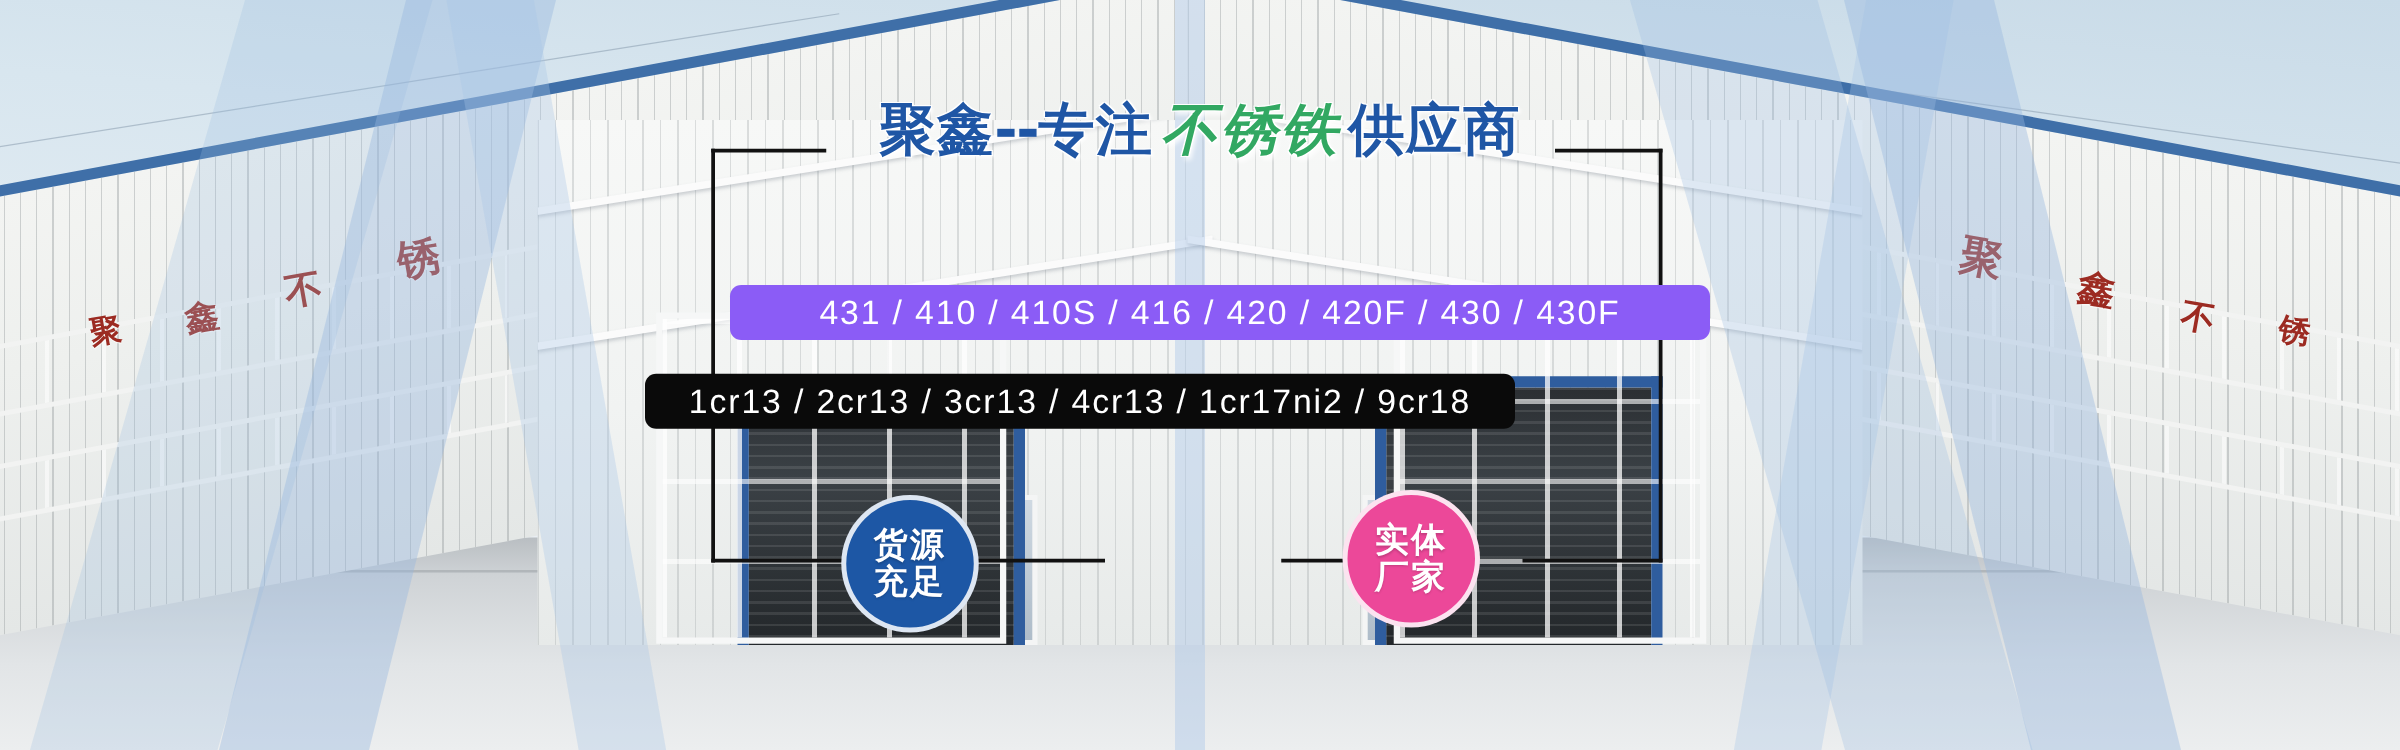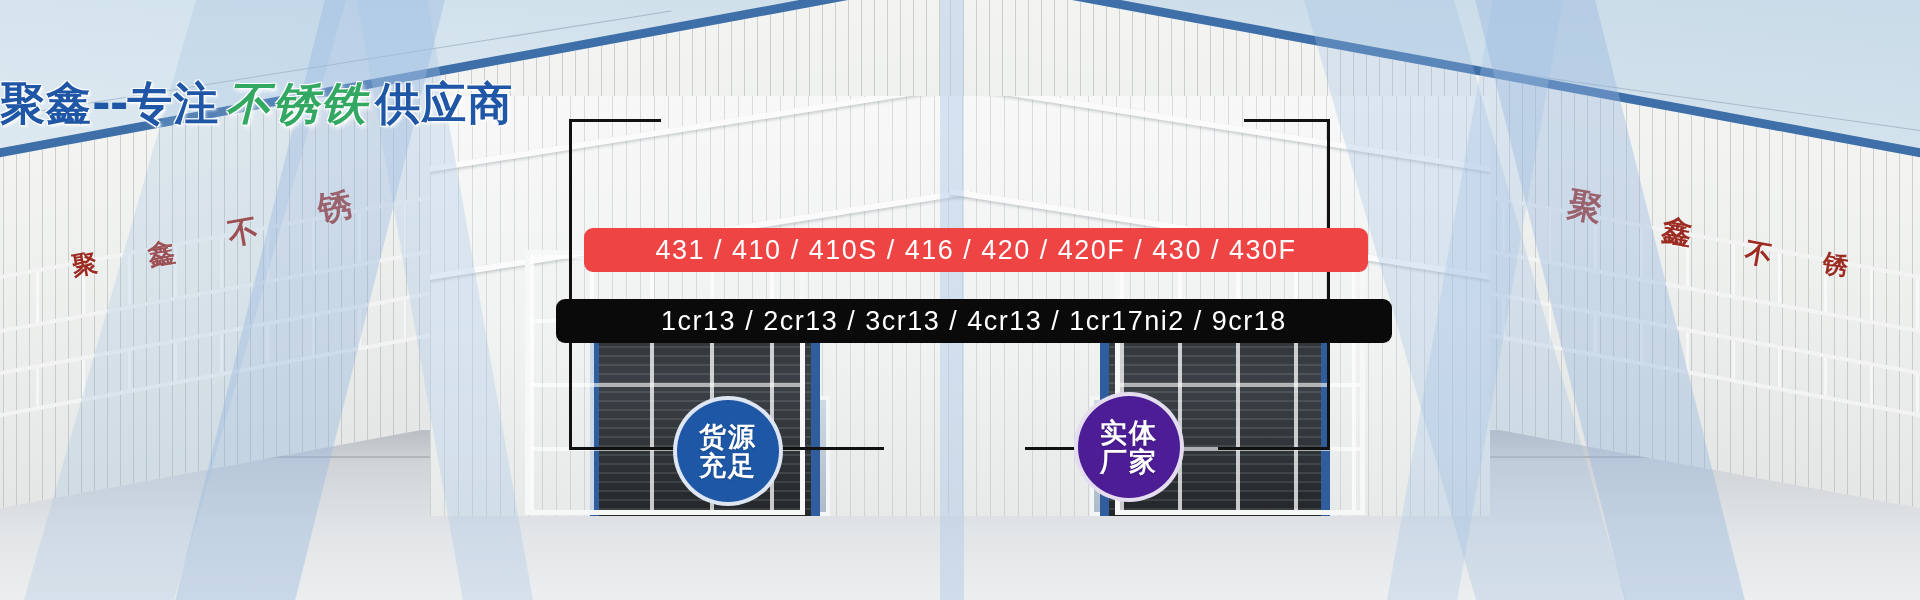--- a/index.html
+++ b/index.html
@@ -160,21 +160,21 @@
   .fl-left-v     { left:569px;  top:119px; width:3px;   height:331px; }
   .fl-right-v    { left:1327px; top:119px; width:3px;   height:331px; }
   .fl-bot-left   { left:569px;  top:447px; width:115px; height:3px; }
   .fl-bot-mid1   { left:780px;  top:447px; width:104px; height:3px; }
   .fl-bot-mid2   { left:1025px; top:447px; width:104px; height:3px; }
   .fl-bot-right  { left:1218px; top:447px; width:112px; height:3px; }
 
   
   .headline {
     position:absolute; left:0; top:74px; width:1920px;
-    text-align:left; white-space:nowrap;
+    text-align:center; white-space:nowrap;
     font-size:45px; font-weight:700; letter-spacing:1px;
     font-family:"DejaVu Sans", sans-serif;
   }
   .headline .blue {
     color:#1f56a5;
     text-shadow:1px 1px 0 #fff, -1px -1px 0 #fff, 1px -1px 0 #fff, -1px 1px 0 #fff,
                 2px 2px 3px rgba(255,255,255,.9);
   }
   .headline .dash { color:#1f56a5; letter-spacing:-1px; }
   .headline .green {
@@ -187,41 +187,41 @@
 
   
   .pill {
     position:absolute; display:flex; align-items:center; justify-content:center;
     color:#fff; white-space:nowrap;
     font-size:27px; letter-spacing:1.5px;
     border-radius:9px;
   }
   .pill-blue {
     left:584px; top:228px; width:784px; height:44px;
-    background:#ef4444;
+    background:#8b5cf6;
   }
   .pill-black {
-    left:556px; top:299px; width:836px; height:44px;
+    left:516px; top:299px; width:696px; height:44px;
     background:#0a0a0a;
   }
 
   
   .circle {
     position:absolute; width:110px; height:110px; border-radius:50%;
     display:flex; flex-direction:column; align-items:center; justify-content:center;
     color:#fff; font-weight:700; font-size:27px; line-height:1.08;
     font-family:"DejaVu Sans", sans-serif;
     border:4px solid rgba(255,255,255,.85);
     letter-spacing:2px;
     text-shadow:0 1px 2px rgba(0,0,0,.18);
   }
   .circle span { display:block; }
   .c1 { left:673px;  top:396px; background:#1d57a5; }
   .c2 { left:872px;  top:392px; background:#3aa76a; }
-  .c3 { left:1074px; top:392px; background:#4c1d95; }
+  .c3 { left:1074px; top:392px; background:#ec4899; }
 </style>
 </head>
 <body>
 
 <div id="banner">
 
   <div class="sky">
     <div class="wire w1"></div>
     <div class="wire w2"></div>
     <div class="wire w3"></div>

